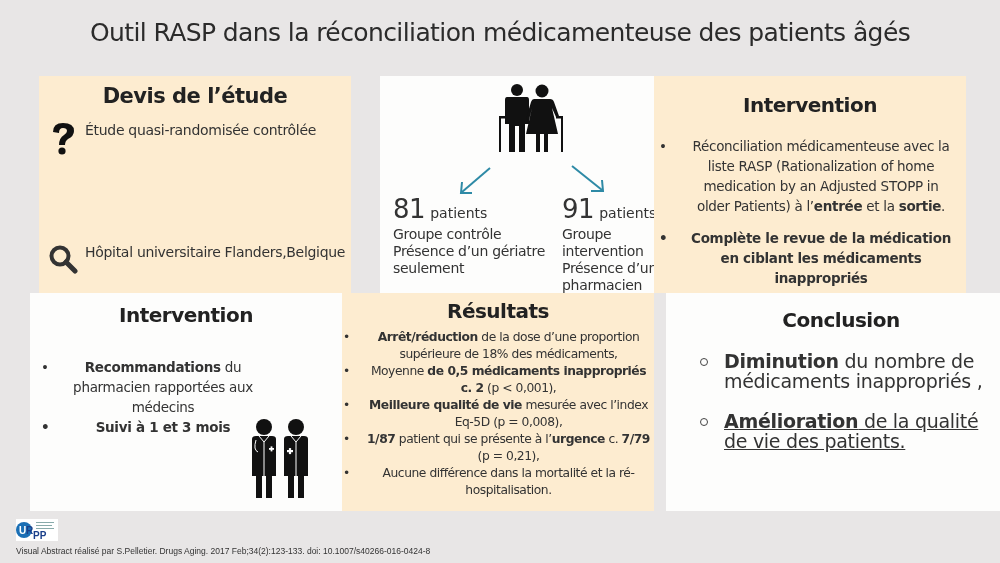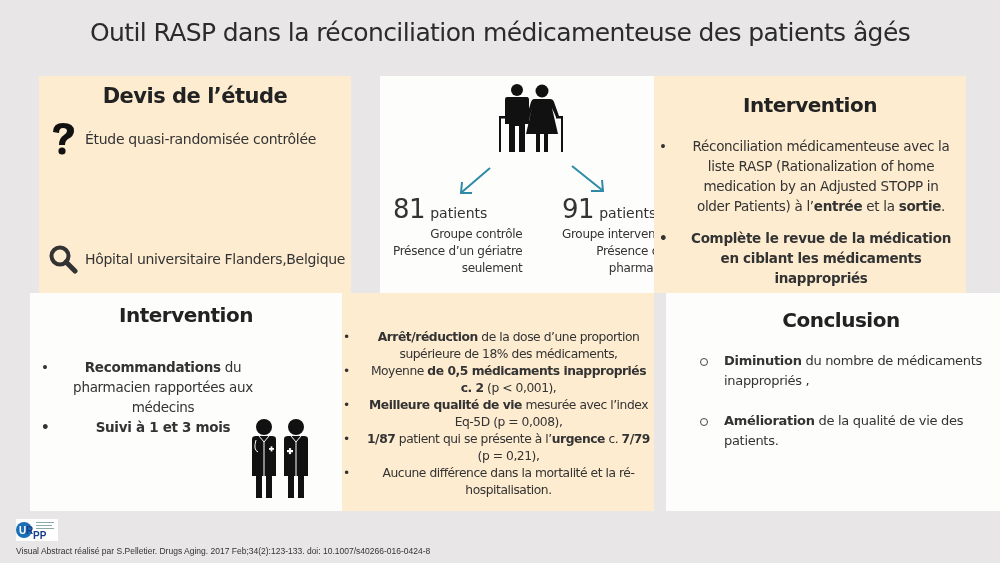--- a/index.html
+++ b/index.html
@@ -21,31 +21,31 @@
   .white { background: #fdfdfc; }
   .h2 {
     font-family: "DejaVu Sans", sans-serif; font-weight: bold;
     text-align: center; color: #222; letter-spacing: -0.5px;
   }
   .b { font-weight: bold; }
 
   
   #p-devis { left: 30px; top: 76px; width: 312px; height: 217px; margin-left: 9px; }
   #p-devis .h2 { font-size: 21px; margin-top: 8px; }
-  .devis-row { position: absolute; left: 6px; display: flex; align-items: center; font-size: 14px; color: #333; font-family: "DejaVu Sans", sans-serif; letter-spacing: -0.3px; }
+  .devis-row { position: absolute; left: 6px; display: flex; font-size: 14px; color: #333; font-family: "DejaVu Sans", sans-serif; letter-spacing: -0.3px; }
   .devis-row .ic { width: 36px; display: flex; justify-content: center; margin-right: 4px; }
 
   
   #p-patients { left: 342px; top: 76px; width: 312px; height: 217px; margin-left: 38px; }
   .elderly-icon { position: absolute; left: 118px; top: 6px; }
   .arrow { position: absolute; }
   .grp { position: absolute; top: 118px; font-family: "DejaVu Sans", sans-serif; color: #333; }
   .grp .num { font-size: 26px; letter-spacing: -0.5px; }
   .grp .pat { font-size: 14px; }
-  .grp .desc { font-size: 12px; line-height: 17px; margin-top: 2px; letter-spacing: -0.3px; text-align: right; }
+  .grp .desc { font-size: 14px; line-height: 17px; margin-top: 2px; letter-spacing: -0.3px; }
 
   
   #p-interv1 { left: 654px; top: 76px; width: 312px; height: 217px; }
   #p-interv1 .h2 { font-size: 20px; margin-top: 17px; }
   ul.bul { list-style: none; font-family: "DejaVu Sans", sans-serif; }
   ul.bul li { position: relative; padding-left: 30px; text-align: center; }
   ul.bul li::before { content: "•"; position: absolute; left: 3px; top: 0; }
   #p-interv1 ul { position: absolute; top: 60px; left: 2px; right: 10px; font-size: 13.5px; line-height: 20px; color: #333; letter-spacing: -0.3px; }
   #p-interv1 li + li { margin-top: 12px; }
 
@@ -57,23 +57,23 @@
 
   
   #p-results { left: 342px; top: 293px; width: 312px; height: 218px; }
   #p-results .h2 { font-size: 20px; margin-top: 6px; }
   #p-results ul { position: absolute; top: 36px; left: -2px; right: 4px; font-size: 12.3px; line-height: 17px; color: #333; letter-spacing: -0.45px; }
   #p-results ul li { padding-left: 27px; }
 
   
   #p-concl { left: 666px; top: 293px; width: 350px; height: 218px; }
   #p-concl .h2 { font-size: 20px; margin-top: 15px; }
-  ul.circ { list-style: none; position: absolute; top: 58px; left: 32px; right: 20px; font-family: "DejaVu Sans", sans-serif; font-size: 13px; line-height: 20px; color: #333; letter-spacing: -0.3px; }
+  ul.circ { list-style: none; position: absolute; top: 58px; left: 32px; right: 20px; font-family: "DejaVu Sans", sans-serif; font-size: 19px; line-height: 20px; color: #333; letter-spacing: -0.3px; }
   ul.circ li { position: relative; padding-left: 26px; }
-  ul.circ li + li { margin-top: 20px; }
+  ul.circ li + li { margin-top: 20px; text-decoration: underline; }
   ul.circ li::before { content: ""; position: absolute; left: 2px; top: 7px; width: 6px; height: 6px; border: 1px solid #444; border-radius: 50%; }
 
   
   .logo { position: absolute; left: 16px; top: 519px; width: 42px; height: 22px; background: #fff; }
   .footer { position: absolute; left: 16px; top: 546px; font-size: 8.5px; color: #333; font-family: "Liberation Sans", sans-serif; }
 </style>
 </head>
 <body>
 
 <div class="title">Outil RASP dans la réconciliation médicamenteuse des patients âgés</div>
@@ -174,20 +174,21 @@
         <rect x="21" y="30" width="5" height="1.8"></rect>
           <rect x="22.6" y="28.4" width="1.8" height="5"></rect>
         <rect x="39" y="32" width="6" height="2.2"></rect>
           <rect x="40.9" y="30.1" width="2.2" height="6"></rect>
       </g>
     </svg>
   </span>
 </div>
 
 <div class="panel cream" id="p-results">
+  <div class="h2">Résultats</div>
   <ul class="bul">
     <li><span class="b">Arrêt/réduction</span><span> de la dose d’une proportion supérieure de 18% des médicaments,</span></li>
     <li><span>Moyenne </span><span class="b">de 0,5 médicaments inappropriés c. 2</span><span> (p &lt; 0,001),</span></li>
     <li><span class="b">Meilleure qualité de vie</span><span> mesurée avec l’index Eq-5D (p = 0,008),</span></li>
     <li><span class="b">1/87</span><span> patient qui se présente à l’</span><span class="b">urgence</span><span> c. </span><span class="b">7/79</span><span> (p = 0,21),</span></li>
     <li><span>Aucune différence dans la mortalité et la ré-hospitalisation.</span></li>
   </ul>
 </div>
 
 <div class="panel white" id="p-concl">

